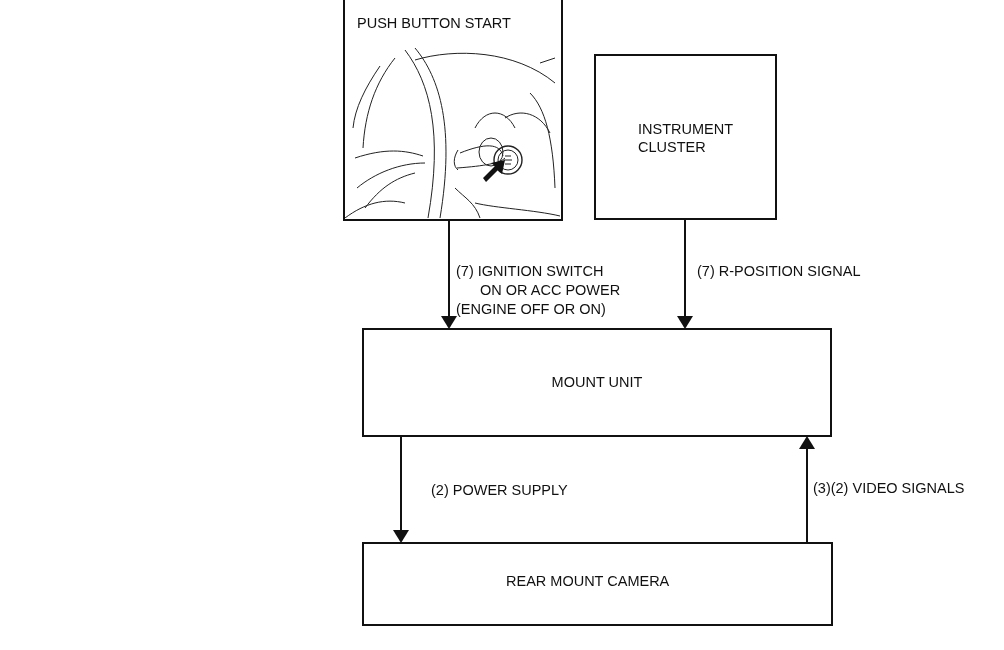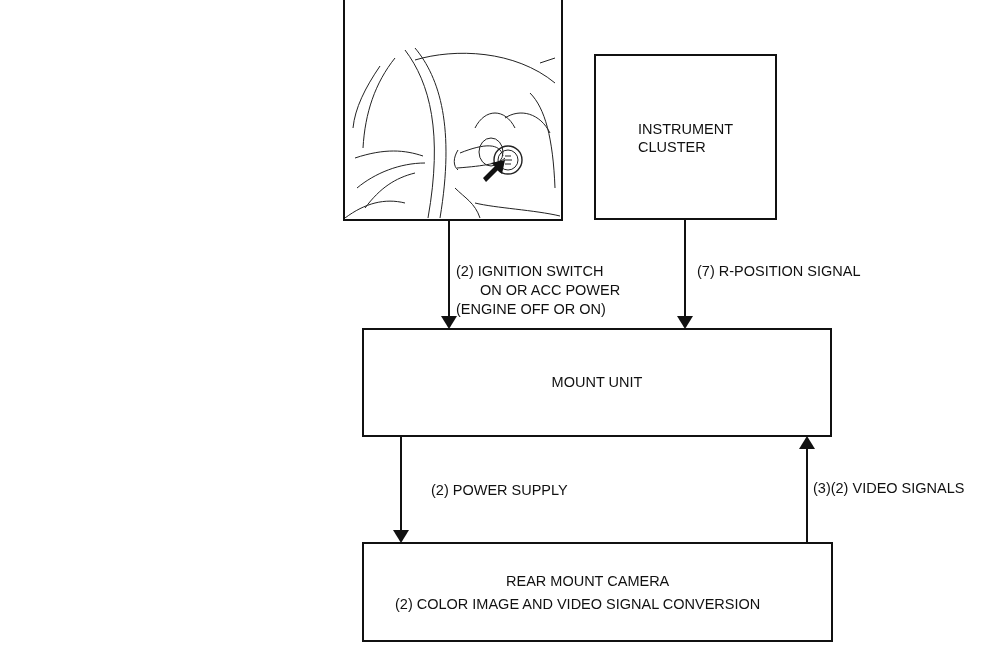--- a/index.html
+++ b/index.html
@@ -6,20 +6,21 @@
   body { width:1004px; height:650px; position:relative; overflow:hidden;
          font-family:"Liberation Sans", sans-serif; color:#111; }
   .box { position:absolute; border:2px solid #111; box-sizing:border-box; background:#fff; }
   .lbl { position:absolute; font-size:14.5px; line-height:19px; white-space:nowrap; color:#111; }
   svg.wires { position:absolute; left:0; top:0; }
 </style>
 </head>
 <body>
 
 <div class="box" style="left:343px; top:-2px; width:220px; height:223px;">
+  <div class="lbl" style="left:12px; top:14px;">PUSH BUTTON START</div>
   <svg width="216" height="180" style="position:absolute; left:0; top:38px;" viewBox="0 0 216 180">
     <g fill="none" stroke="#222" stroke-width="1">
 
       <path d="M70 10 C 95 40, 110 90, 95 180"></path>
       <path d="M60 12 C 85 45, 98 95, 83 180"></path>
 
       <path d="M70 22 C 110 10, 170 12, 210 45"></path>
       <path d="M35 28 C 20 50, 10 70, 8 90"></path>
       <path d="M50 20 C 30 45, 20 75, 18 110"></path>
       <path d="M10 120 C 40 110, 60 112, 78 118"></path>
@@ -50,41 +51,40 @@
 
 <div class="box" style="left:594px; top:54px; width:183px; height:166px;">
   <div class="lbl" style="left:42px; top:64px;text-align:right;">INSTRUMENT</div>
   <div class="lbl" style="left:42px; top:82px;text-align:right;">CLUSTER</div>
 </div>
 
 <div class="box" style="left:362px; top:328px; width:470px; height:109px;">
   <div class="lbl" style="left:0; width:466px; text-align:center; top:43px;">MOUNT UNIT</div>
 </div>
 
-<div class="box" style="left:362px; top:542px; width:471px; height:100px;">
+<div class="box" style="left:362px; top:542px; width:471px; height:84px;">
   <div class="lbl" style="left:142px; top:28px;">REAR MOUNT CAMERA</div>
-  <div class="lbl" style="left:31px; top:51px;">(2) COLOR IMAGE AND VIDEO SIGNAL CONVERSION</div>
 </div>
 
 <svg class="wires" width="1004" height="650">
   <g stroke="#111" stroke-width="2" fill="none">
     <line x1="449" y1="219" x2="449" y2="318"></line>
     <line x1="685" y1="219" x2="685" y2="318"></line>
     <line x1="401" y1="436" x2="401" y2="532"></line>
     <line x1="807" y1="542" x2="807" y2="447"></line>
   </g>
   <g fill="#111">
     <polygon points="441,316 457,316 449,329"></polygon>
     <polygon points="677,316 693,316 685,329"></polygon>
     <polygon points="393,530 409,530 401,543"></polygon>
     <polygon points="799,449 815,449 807,436"></polygon>
   </g>
 </svg>
 
-<div class="lbl" style="left:456px; top:262px;">(2) IGNITION SWITCH</div>
+<div class="lbl" style="left:456px; top:262px;">(7) IGNITION SWITCH</div>
 <div class="lbl" style="left:480px; top:281px;">ON OR ACC POWER</div>
 <div class="lbl" style="left:456px; top:300px;">(ENGINE OFF OR ON)</div>
 
 <div class="lbl" style="left:697px; top:262px;">(7) R-POSITION SIGNAL</div>
 
 <div class="lbl" style="top: 481px; left: 407px; margin-left: 24px;">(2) POWER SUPPLY</div>
 
 <div class="lbl" style="left:813px; top:479px;">(3)(2) VIDEO SIGNALS</div>
 
 </body></html>

